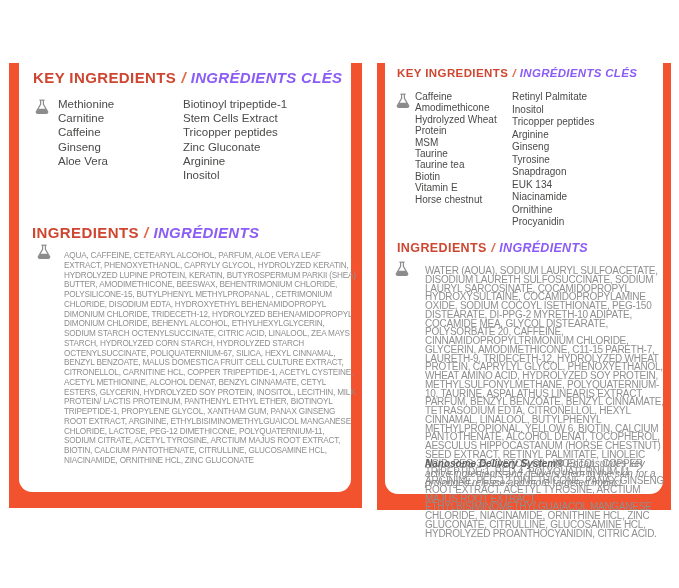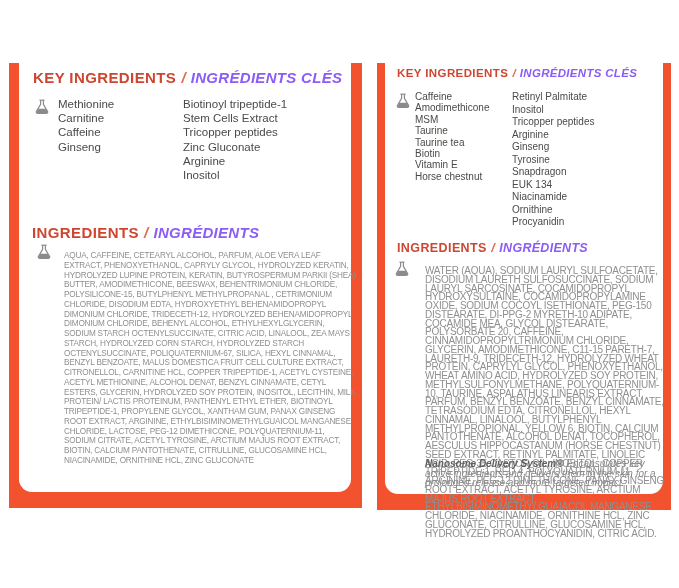--- a/index.html
+++ b/index.html
@@ -73,20 +73,21 @@
           <path d="M3.3 9.8 h7.4 l1.6 2.7 a0.95 0.95 0 0 1 -0.82 1.45 h-8.96 a0.95 0.95 0 0 1 -0.82 -1.45 z" fill="#8b8b8b"></path>
         </svg>
       </span>
 
       <div class="key-cols kc-left">
         <div class="key-col col1">
             <div class="key-item">Methionine</div>
             <div class="key-item">Carnitine</div>
             <div class="key-item">Caffeine</div>
             <div class="key-item">Ginseng</div>
+            <div class="key-item">Aloe Vera</div>
           </div>
         <div class="key-col col2">
             <div class="key-item">Biotinoyl tripeptide-1</div>
             <div class="key-item">Stem Cells Extract</div>
             <div class="key-item">Tricopper peptides</div>
             <div class="key-item">Zinc Gluconate</div>
             <div class="key-item">Arginine</div>
             <div class="key-item">Inositol</div>
           </div>
       </div>
@@ -123,20 +124,21 @@
           <path d="M4.4 1.2 h5.2" stroke="#8b8b8b" stroke-width="1.2" fill="none"></path>
           <path d="M5.6 1.2 V5.4 L1.5 12.2 a1.45 1.45 0 0 0 1.25 2.2 h8.5 a1.45 1.45 0 0 0 1.25 -2.2 L8.4 5.4 V1.2" stroke="#8b8b8b" stroke-width="1.2" fill="none" stroke-linejoin="round"></path>
           <path d="M3.3 9.8 h7.4 l1.6 2.7 a0.95 0.95 0 0 1 -0.82 1.45 h-8.96 a0.95 0.95 0 0 1 -0.82 -1.45 z" fill="#8b8b8b"></path>
         </svg>
       </span>
 
       <div class="key-cols kc-right">
         <div class="key-col col1">
             <div class="key-item">Caffeine</div>
             <div class="key-item">Amodimethicone</div>
+            <div class="key-item">Hydrolyzed Wheat Protein</div>
             <div class="key-item">MSM</div>
             <div class="key-item">Taurine</div>
             <div class="key-item">Taurine tea</div>
             <div class="key-item">Biotin</div>
             <div class="key-item">Vitamin E</div>
             <div class="key-item">Horse chestnut</div>
           </div>
         <div class="key-col col2">
             <div class="key-item">Retinyl Palmitate</div>
             <div class="key-item">Inositol</div>

